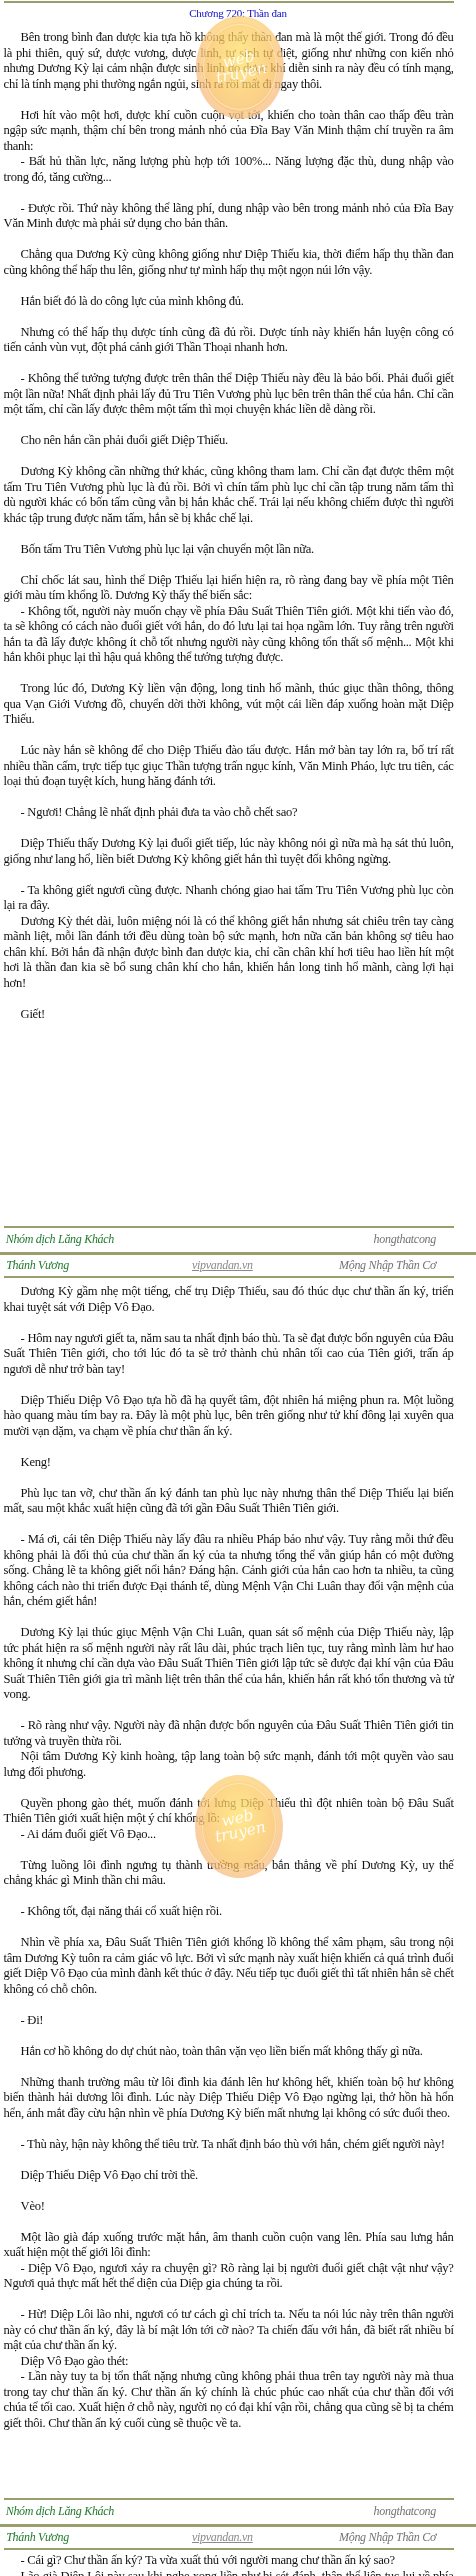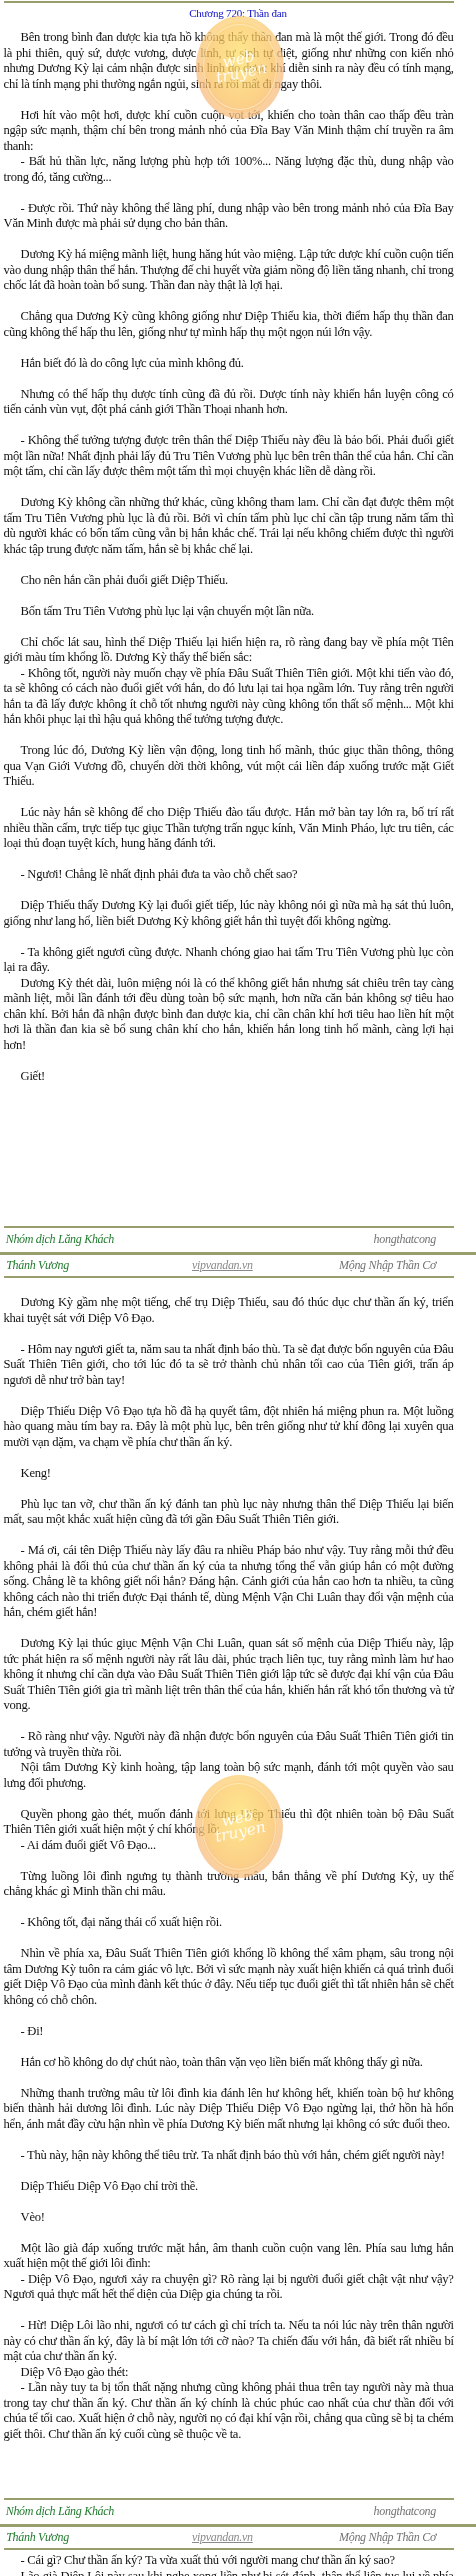--- a/index.html
+++ b/index.html
@@ -33,31 +33,30 @@
 <body>
 
 <div class="page" style="top:0;">
   <div class="top-rule" style="top:1px;"></div>
   <div class="chapter-title">Chương 720: Thần đan</div>
   <div class="text-block" style="top:30px;" id="page-0">
       <p>Bên trong bình đan dược kia tựa hồ không thấy thần đan mà là một thế giới. Trong đó đều là phi thiên, quỷ sứ, dược vương, dược linh, tự sinh tự diệt, giống như những con kiến nhỏ nhưng Dương Kỳ lại cảm nhận được sinh linh do dược khí diễn sinh ra này đều có tính mạng, chỉ là tính mạng phi thường ngắn ngủi, sinh ra rồi mất đi ngay thôi.</p>
       <p class="tight">Hơi hít vào một hơi, dược khí cuồn cuộn vọt tới, khiến cho toàn thân cao thấp đều tràn ngập sức mạnh, thậm chí bên trong mảnh nhỏ của Đĩa Bay Văn Minh thậm chí truyền ra âm thanh:</p>
       <p>- Bất hủ thần lực, năng lượng phù hợp tới 100%... Năng lượng đặc thù, dung nhập vào trong đó, tăng cường...</p>
       <p>- Được rồi. Thứ này không thể lãng phí, dung nhập vào bên trong mảnh nhỏ của Đĩa Bay Văn Minh được mà phải sử dụng cho bản thân.</p>
-      <p>Dương Kỳ há miệng mãnh liệt, hung hăng hút vào miệng. Lập tức dược khí cuồn cuộn tiến vào dung nhập thân thể hắn. Thượng đế chi huyết vừa giảm nồng độ liền tăng nhanh, chỉ trong chốc lát đã hoàn toàn bổ sung. Thần đan này thật là lợi hại.</p>
       <p>Chẳng qua Dương Kỳ cũng không giống như Diệp Thiếu kia, thời điểm hấp thụ thần đan cũng không thể hấp thu lên, giống như tự mình hấp thụ một ngọn núi lớn vậy.</p>
       <p>Hắn biết đó là do công lực của mình không đủ.</p>
       <p>Nhưng có thể hấp thụ dược tính cũng đã đủ rồi. Dược tính này khiến hắn luyện công có tiến cảnh vùn vụt, đột phá cảnh giới Thần Thoại nhanh hơn.</p>
       <p>- Không thể tưởng tượng được trên thân thể Diệp Thiếu này đều là bảo bối. Phải đuổi giết một lần nữa! Nhất định phải lấy đủ Tru Tiên Vương phù lục bên trên thân thể của hắn. Chỉ cần một tấm, chỉ cần lấy được thêm một tấm thì mọi chuyện khác liền dễ dàng rồi.</p>
+      <p>Cho nên hắn cần phải đuổi giết Diệp Thiếu.</p>
       <p>Dương Kỳ không cần những thứ khác, cũng không tham lam. Chỉ cần đạt được thêm một tấm Tru Tiên Vương phù lục là đủ rồi. Bởi vì chín tấm phù lục chỉ cần tập trung năm tấm thì dù người khác có bốn tấm cũng vẫn bị hắn khắc chế. Trái lại nếu không chiếm được thì người khác tập trung được năm tấm, hắn sẽ bị khắc chế lại.</p>
-      <p>Cho nên hắn cần phải đuổi giết Diệp Thiếu.</p>
       <p>Bốn tấm Tru Tiên Vương phù lục lại vận chuyển một lần nữa.</p>
       <p class="tight">Chỉ chốc lát sau, hình thể Diệp Thiếu lại hiển hiện ra, rõ ràng đang bay về phía một Tiên giới màu tím khổng lồ. Dương Kỳ thấy thế biến sắc:</p>
       <p>- Không tốt, người này muốn chạy về phía Đâu Suất Thiên Tiên giới. Một khi tiến vào đó, ta sẽ không có cách nào đuổi giết với hắn, do đó lưu lại tai họa ngầm lớn. Tuy rằng trên người hắn ta đã lấy được không ít chỗ tốt nhưng người này cũng không tổn thất số mệnh... Một khi hắn khôi phục lại thì hậu quả không thể tưởng tượng được.</p>
-      <p>Trong lúc đó, Dương Kỳ liền vận động, long tinh hổ mãnh, thúc giục thần thông, thông qua Vạn Giới Vương đồ, chuyển dời thời không, vút một cái liền đáp xuống trước mặt Giết Thiếu.</p>
+      <p>Trong lúc đó, Dương Kỳ liền vận động, long tinh hổ mãnh, thúc giục thần thông, thông qua Vạn Giới Vương đồ, chuyển dời thời không, vút một cái liền đáp xuống hoàn mặt Diệp Thiếu.</p>
       <p>Lúc này hắn sẽ không để cho Diệp Thiếu đào tẩu được. Hắn mở bàn tay lớn ra, bố trí rất nhiều thần cấm, trực tiếp tục giục Thần tượng trấn ngục kính, Văn Minh Pháo, lực tru tiên, các loại thủ đoạn tuyệt kích, hung hăng đánh tới.</p>
       <p>- Ngươi! Chẳng lẽ nhất định phải đưa ta vào chỗ chết sao?</p>
       <p>Diệp Thiếu thấy Dương Kỳ lại đuổi giết tiếp, lúc này không nói gì nữa mà hạ sát thủ luôn, giống như lang hổ, liền biết Dương Kỳ không giết hắn thì tuyệt đối không ngừng.</p>
       <p class="tight">- Ta không giết ngươi cũng được. Nhanh chóng giao hai tấm Tru Tiên Vương phù lục còn lại ra đây.</p>
       <p>Dương Kỳ thét dài, luôn miệng nói là có thể không giết hắn nhưng sát chiêu trên tay càng mãnh liệt, mỗi lần đánh tới đều dùng toàn bộ sức mạnh, hơn nữa căn bản không sợ tiêu hao chân khí. Bởi hắn đã nhận được bình đan dược kia, chỉ cần chân khí hơi tiêu hao liền hít một hơi là thần đan kia sẽ bổ sung chân khí cho hắn, khiến hắn long tinh hổ mãnh, càng lợi hại hơn!</p>
       <p>Giết!</p>
     </div>
 </div>
 
 <div class="sep" style="top:1226px;">
@@ -65,21 +64,21 @@
   <span class="lbl green" style="left:5.7px; top:6.2px;">Nhóm dịch Lăng Khách</span>
   <span class="lbl orange" style="right:24px; top:6.2px;">hongthatcong</span>
   <div class="line-thick" style="top:26px;"></div>
   <span class="lbl green" style="left:6.2px; top:32px;">Thánh Vương</span>
   <span class="lbl grey" style="left:192px; top:32px;">vipvandan.vn</span>
   <span class="lbl orange" style="right:24px; top:32px;">Mộng Nhập Thần Cơ</span>
   <div class="line-thin" style="top:50px;"></div>
 </div>
 
 <div class="page" style="top:1279px;">
-  <div class="text-block" style="top:16px;" id="page-1">
+  <div class="text-block" style="top:5px;" id="page-1">
       <p>Dương Kỳ gầm nhẹ một tiếng, chế trụ Diệp Thiếu, sau đó thúc dục chư thần ấn ký, triển khai tuyệt sát với Diệp Vô Đạo.</p>
       <p>- Hôm nay ngươi giết ta, năm sau ta nhất định báo thù. Ta sẽ đạt được bổn nguyên của Đâu Suất Thiên Tiên giới, cho tới lúc đó ta sẽ trở thành chủ nhân tối cao của Tiên giới, trấn áp ngươi dễ như trở bàn tay!</p>
       <p>Diệp Thiếu Diệp Vô Đạo tựa hồ đã hạ quyết tâm, đột nhiên há miệng phun ra. Một luồng hào quang màu tím bay ra. Đây là một phù lục, bên trên giống như tử khí đông lại xuyên qua mười vạn dặm, va chạm về phía chư thần ấn ký.</p>
       <p>Keng!</p>
       <p>Phù lục tan vỡ, chư thần ấn ký đánh tan phù lục này nhưng thân thể Diệp Thiếu lại biến mất, sau một khắc xuất hiện cũng đã tới gần Đâu Suất Thiên Tiên giới.</p>
       <p>- Má ơi, cái tên Diệp Thiếu này lấy đâu ra nhiều Pháp bảo như vậy. Tuy rằng mỗi thứ đều không phải là đối thủ của chư thần ấn ký của ta nhưng tổng thể vẫn giúp hắn có một đường sống. Chẳng lẽ ta không giết nổi hắn? Đáng hận. Cảnh giới của hắn cao hơn ta nhiều, ta cũng không cách nào thi triển được Đại thánh tế, dùng Mệnh Vận Chi Luân thay đổi vận mệnh của hắn, chém giết hắn!</p>
       <p>Dương Kỳ lại thúc giục Mệnh Vận Chi Luân, quan sát số mệnh của Diệp Thiếu này, lập tức phát hiện ra số mệnh người này rất lâu dài, phúc trạch liên tục, tuy rằng mình làm hư hao không ít nhưng chỉ cần dựa vào Đâu Suất Thiên Tiên giới lập tức sẽ được đại khí vận của Đâu Suất Thiên Tiên giới gia trì mãnh liệt trên thân thể của hắn, khiến hắn rất khó tổn thương và tử vong.</p>
       <p class="tight">- Rõ ràng như vậy. Người này đã nhận được bổn nguyên của Đâu Suất Thiên Tiên giới tin tưởng và truyền thừa rồi.</p>
       <p>Nội tâm Dương Kỳ kinh hoàng, tập lang toàn bộ sức mạnh, đánh tới một quyền vào sau lưng đối phương.</p>
       <p class="tight">Quyền phong gào thét, muốn đánh tới lưng Diệp Thiếu thì đột nhiên toàn bộ Đâu Suất Thiên Tiên giới xuất hiện một ý chí khổng lồ:</p>

